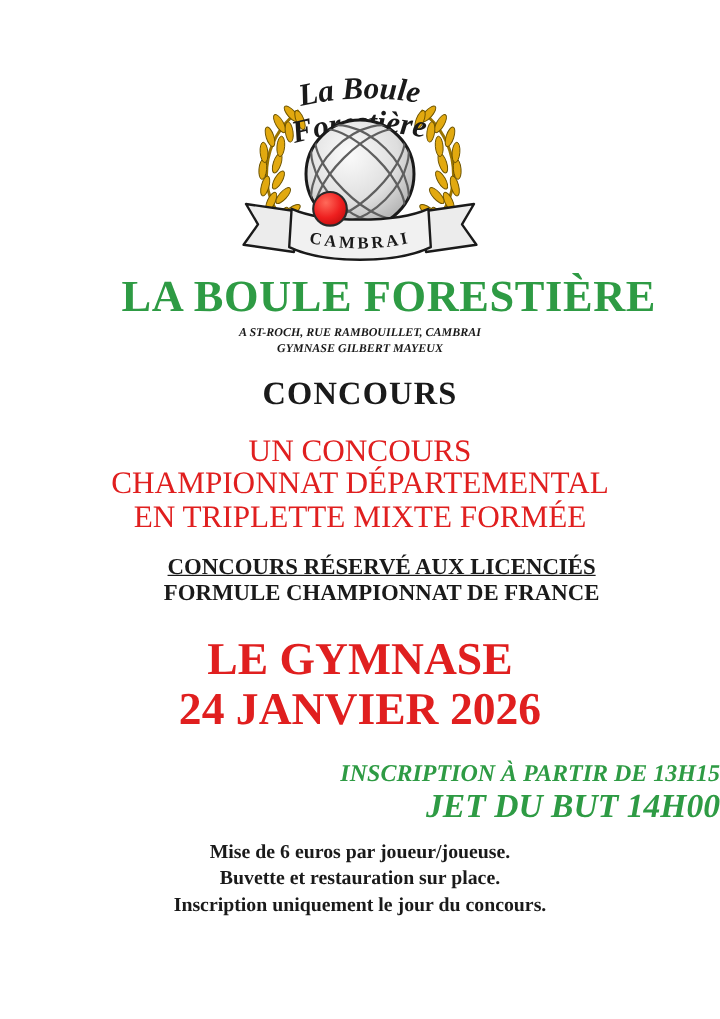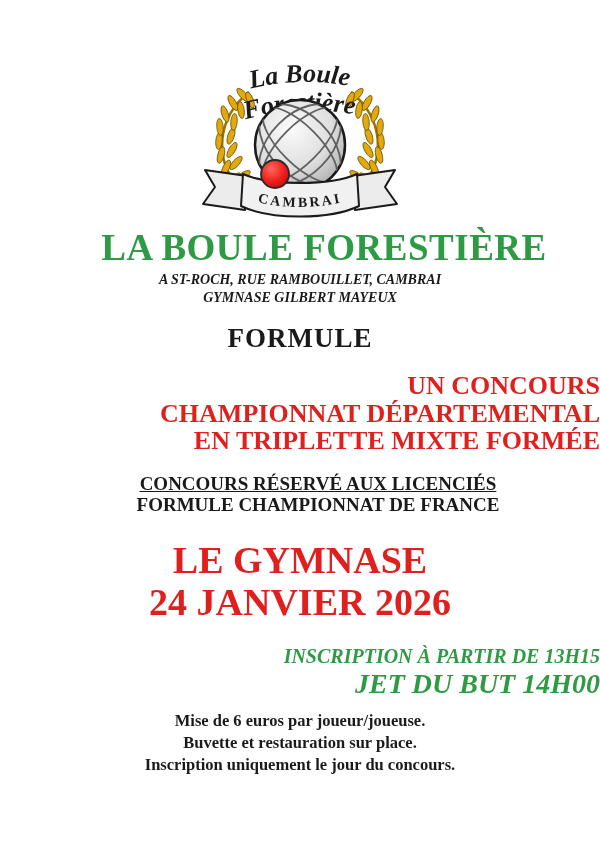--- a/index.html
+++ b/index.html
@@ -2,23 +2,23 @@
 <html><head>
 <meta charset="utf-8">
 <style>
   html,body{margin:0;padding:0;background:#ffffff;}
   .poster{
     position:relative;width:600px;height:849px;background:#ffffff;overflow:hidden;
     font-family:"Liberation Serif","DejaVu Serif",serif;text-align:center;color:#1a1a1a;
   }
   .logo-svg{display:block;margin:64px auto 0;}
   .club-title{color:#2E9B44;font-size:37px;font-weight:bold;line-height:1.1;margin-top:6px;letter-spacing:.5px;padding-left:48px;}
-  .address{font-size:14px;font-weight:bold;font-style:italic;line-height:1.3;margin-top:2px;}
+  .address{font-size:10px;font-weight:bold;font-style:italic;line-height:1.3;margin-top:2px;}
   .organise{font-size:27px;font-weight:bold;letter-spacing:1px;margin-top:16px;}
-  .contest{color:#E01F1F;font-size:26px;font-weight:bold;line-height:1.06;margin-top:18px;text-align:right;}
+  .contest{color:#E01F1F;font-size:26px;font-weight:normal;line-height:1.06;margin-top:18px;}
   .reserved{font-size:19px;font-weight:bold;line-height:1.14;margin-top:18px;margin-left:36px;}
   .reserved .underlined{text-decoration:underline;}
   .date-block{color:#E01F1F;font-size:38px;font-weight:bold;line-height:1.1;margin-top:24px;}
   .green-block{color:#2E9B44;font-weight:bold;font-style:italic;margin-top:20px;text-align:right;}
   .green-block .line1{font-size:20px;line-height:1.2;}
   .green-block .line2{font-size:28px;line-height:1.15;}
   .footer-block{font-size:16.5px;font-weight:bold;line-height:1.33;margin-top:10px;}
   .logo-script{font-style:italic;font-weight:bold;fill:#1a1a1a;}
   .banner-text{font-weight:bold;fill:#1a1a1a;letter-spacing:2.5px;}
 </style>
@@ -105,21 +105,21 @@
     </text>
   </svg>
 
   <div class="club-title">LA BOULE FORESTIÈRE</div>
 
   <div class="address">
     <div>A ST-ROCH, RUE RAMBOUILLET, CAMBRAI</div>
     <div>GYMNASE GILBERT MAYEUX</div>
   </div>
 
-  <div class="organise">FORMULE</div>
+  <div class="organise">CONCOURS</div>
 
   <div class="contest">
     <div>UN CONCOURS</div>
     <div>CHAMPIONNAT DÉPARTEMENTAL</div>
     <div>EN TRIPLETTE MIXTE FORMÉE</div>
   </div>
 
   <div class="reserved">
     <div class="underlined">CONCOURS RÉSERVÉ AUX LICENCIÉS</div>
     <div>FORMULE CHAMPIONNAT DE FRANCE</div>

